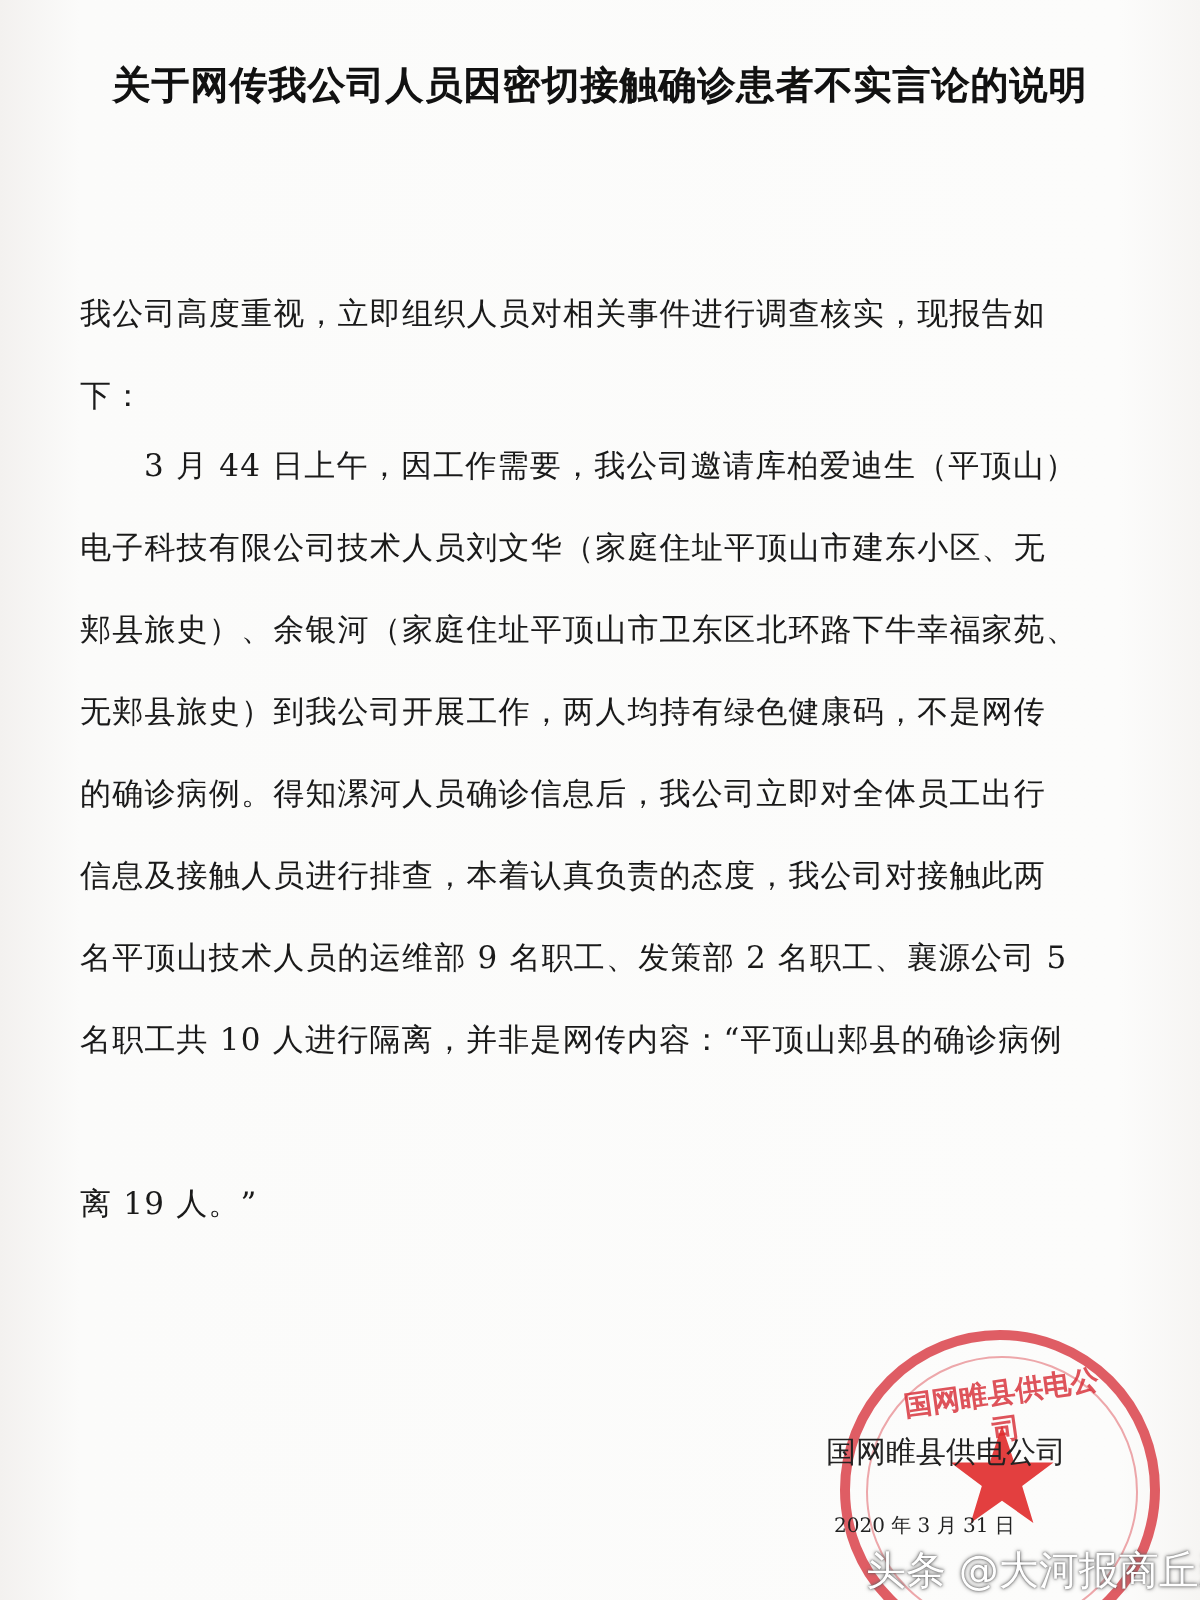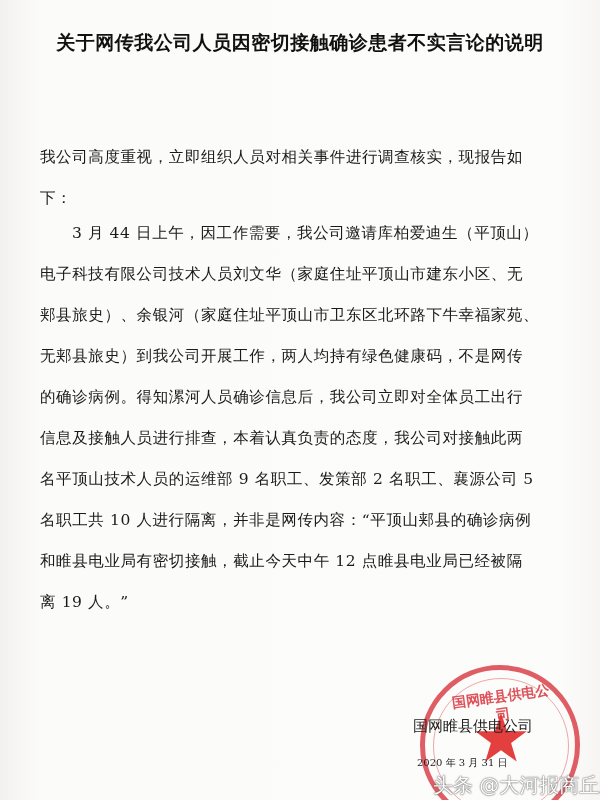--- a/index.html
+++ b/index.html
@@ -117,21 +117,20 @@
   <div class="line" style="top:188px">下：</div>
 
   <div class="line indent" style="top:223px">3 月 44 日上午，因工作需要，我公司邀请库柏爱迪生（平顶山）</div>
   <div class="line" style="top:264px">电子科技有限公司技术人员刘文华（家庭住址平顶山市建东小区、无</div>
   <div class="line" style="top:305px">郏县旅史）、余银河（家庭住址平顶山市卫东区北环路下牛幸福家苑、</div>
   <div class="line" style="top:346px">无郏县旅史）到我公司开展工作，两人均持有绿色健康码，不是网传</div>
   <div class="line" style="top:387px">的确诊病例。得知漯河人员确诊信息后，我公司立即对全体员工出行</div>
   <div class="line" style="top:428px">信息及接触人员进行排查，本着认真负责的态度，我公司对接触此两</div>
   <div class="line" style="top:469px">名平顶山技术人员的运维部 9 名职工、发策部 2 名职工、襄源公司 5</div>
   <div class="line" style="top:510px">名职工共 10 人进行隔离，并非是网传内容：“平顶山郏县的确诊病例</div>
-  <div class="line" style="top:551px">和睢县电业局有密切接触，截止今天中午 12 点睢县电业局已经被隔</div>
   <div class="line" style="top:592px">离 19 人。”</div>
 
 
   <div class="stamp">
     <div class="stamp-inner"></div>
     <div class="stamp-text">国网睢县供电公司</div>
     <svg class="stamp-star" viewBox="0 0 100 100">
       <polygon points="50,5 61,38 96,38 68,59 78,92 50,72 22,92 32,59 4,38 39,38" fill="#e02a2a" opacity="0.9"></polygon>
     </svg>
   </div>

